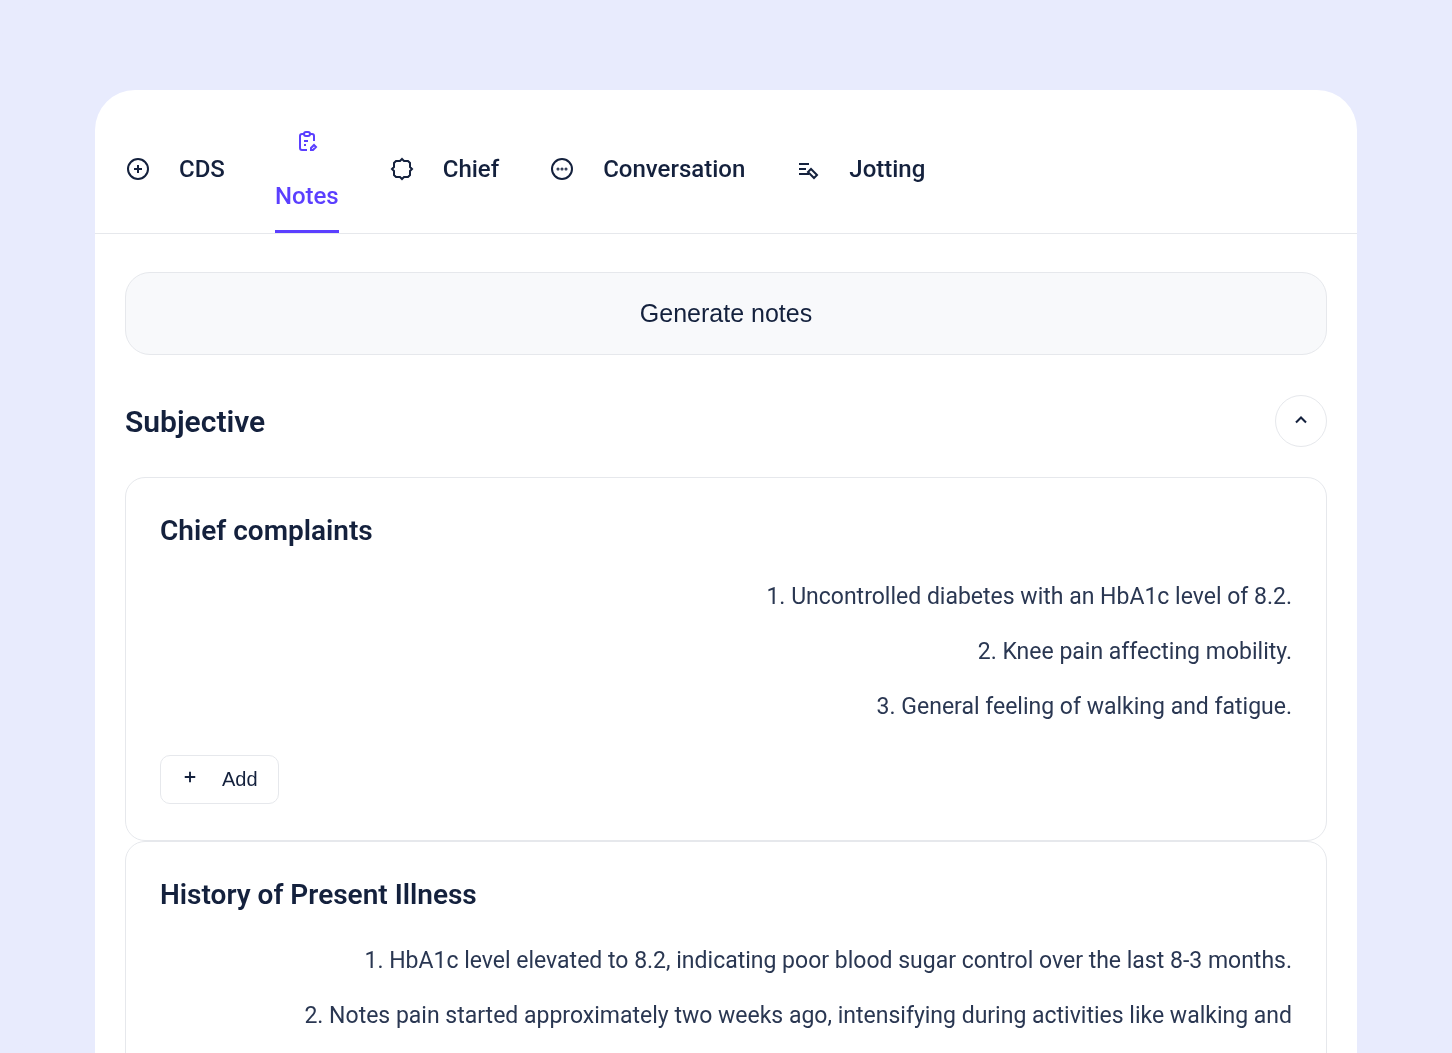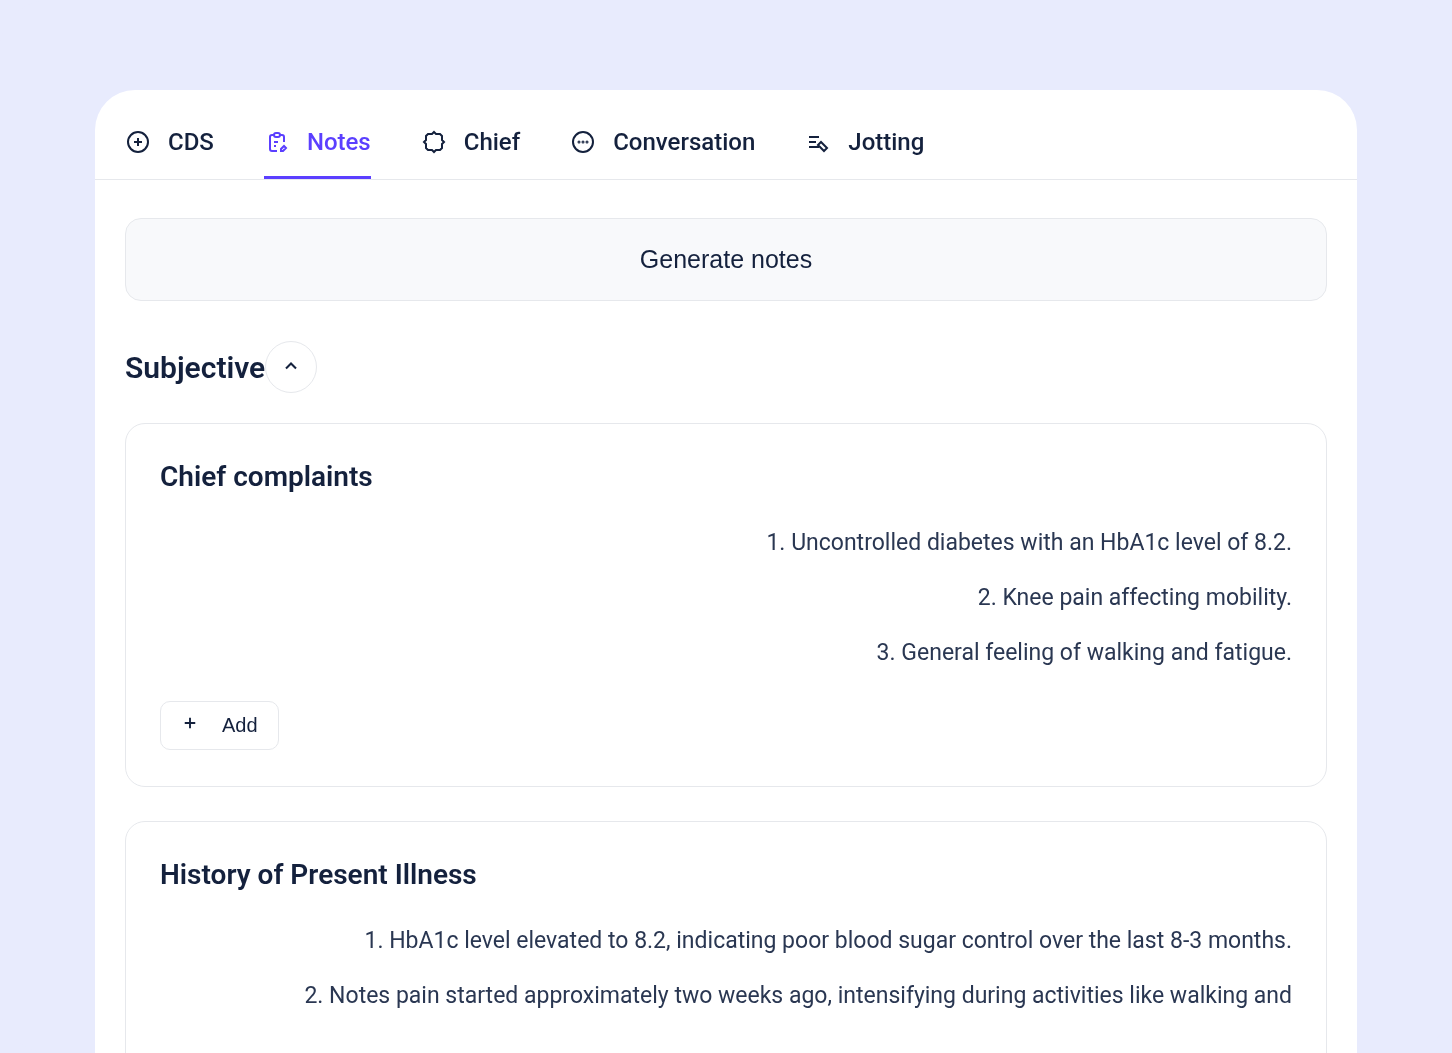--- a/index.html
+++ b/index.html
@@ -41,33 +41,34 @@
       display: flex;
       gap: 50px;
       padding: 38px 30px 0 30px;
       border-bottom: 1px solid #E6E8EC;
       align-items: center;
     }
     
     .tab {
       display: flex;
       align-items: center;
-      gap: 17px;
+      gap: 28px;
       padding-bottom: 20px;
       cursor: pointer;
       font-size: 24px;
       font-weight: 500;
       color: #14213D;
       border-bottom: 3px solid transparent;
       position: relative;
     }
     
     .tab.active {
       color: #5B3FFF;
       border-bottom: 3px solid #5B3FFF;
+      flex-direction: column;
     }
     
     .tab.active .tab-icon svg {
       stroke: #5B3FFF;
     }
     
     .tab-icon {
       width: 26px;
       height: 26px;
       display: flex;
@@ -84,33 +85,33 @@
     }
     
     .content {
       padding: 38px 30px 0 30px;
     }
     
     .generate-button {
       width: 100%;
       background: #F8F9FB;
       border: 1px solid #E6E8EC;
-      border-radius: 16px;
+      border-radius: 25px;
       padding: 26px;
       font-size: 25px;
       font-weight: 500;
       color: #14213D;
       cursor: pointer;
       text-align: center;
       margin-bottom: 40px;
     }
     
     .section-header {
       display: flex;
-      justify-content: flex-start;
+      justify-content: space-between;
       align-items: center;
       margin-bottom: 30px;
     }
     
     .section-title {
       font-size: 30px;
       font-weight: 600;
       color: #14213D;
     }
     
@@ -131,21 +132,20 @@
       height: 20px;
       stroke: #14213D;
       fill: none;
       stroke-width: 2.5;
     }
     
     .subsection {
       border: 1px solid #E6E8EC;
       border-radius: 20px;
       padding: 36px 34px;
-      margin-bottom: 34px;
     }
     
     .subsection-title {
       font-size: 28px;
       font-weight: 600;
       color: #14213D;
       margin-bottom: 32px;
     }
     
     .list {

